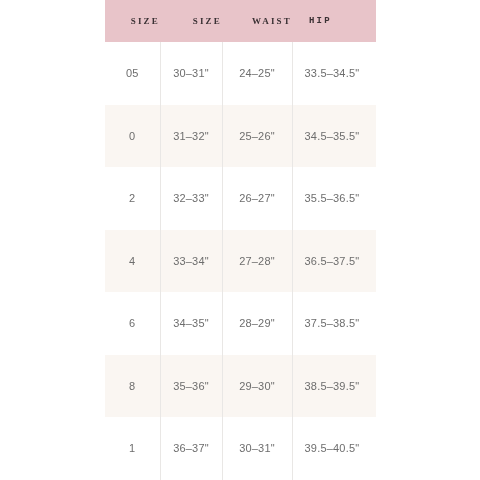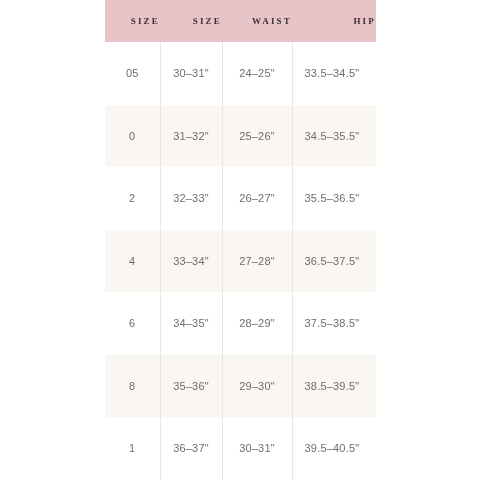--- a/index.html
+++ b/index.html
@@ -42,22 +42,23 @@
     font-size: 9px;
     font-weight: 700;
     letter-spacing: 2.2px;
     height: 42px;
     padding: 0;
     text-align: right;
     vertical-align: middle;
     border: none;
   }
   thead th.hdr-hip {
-    text-align: right;
+    text-align: left;
     padding-left: 17px;
+    font-family: Liberation Mono, monospace;
   }
 
   tbody td {
     height: 62.5px;
     padding: 0;
     font-size: 11px;
     color: #6d6d6d;
     text-align: center;
     vertical-align: middle;
     border-left: 1px solid #e9e7e5;

